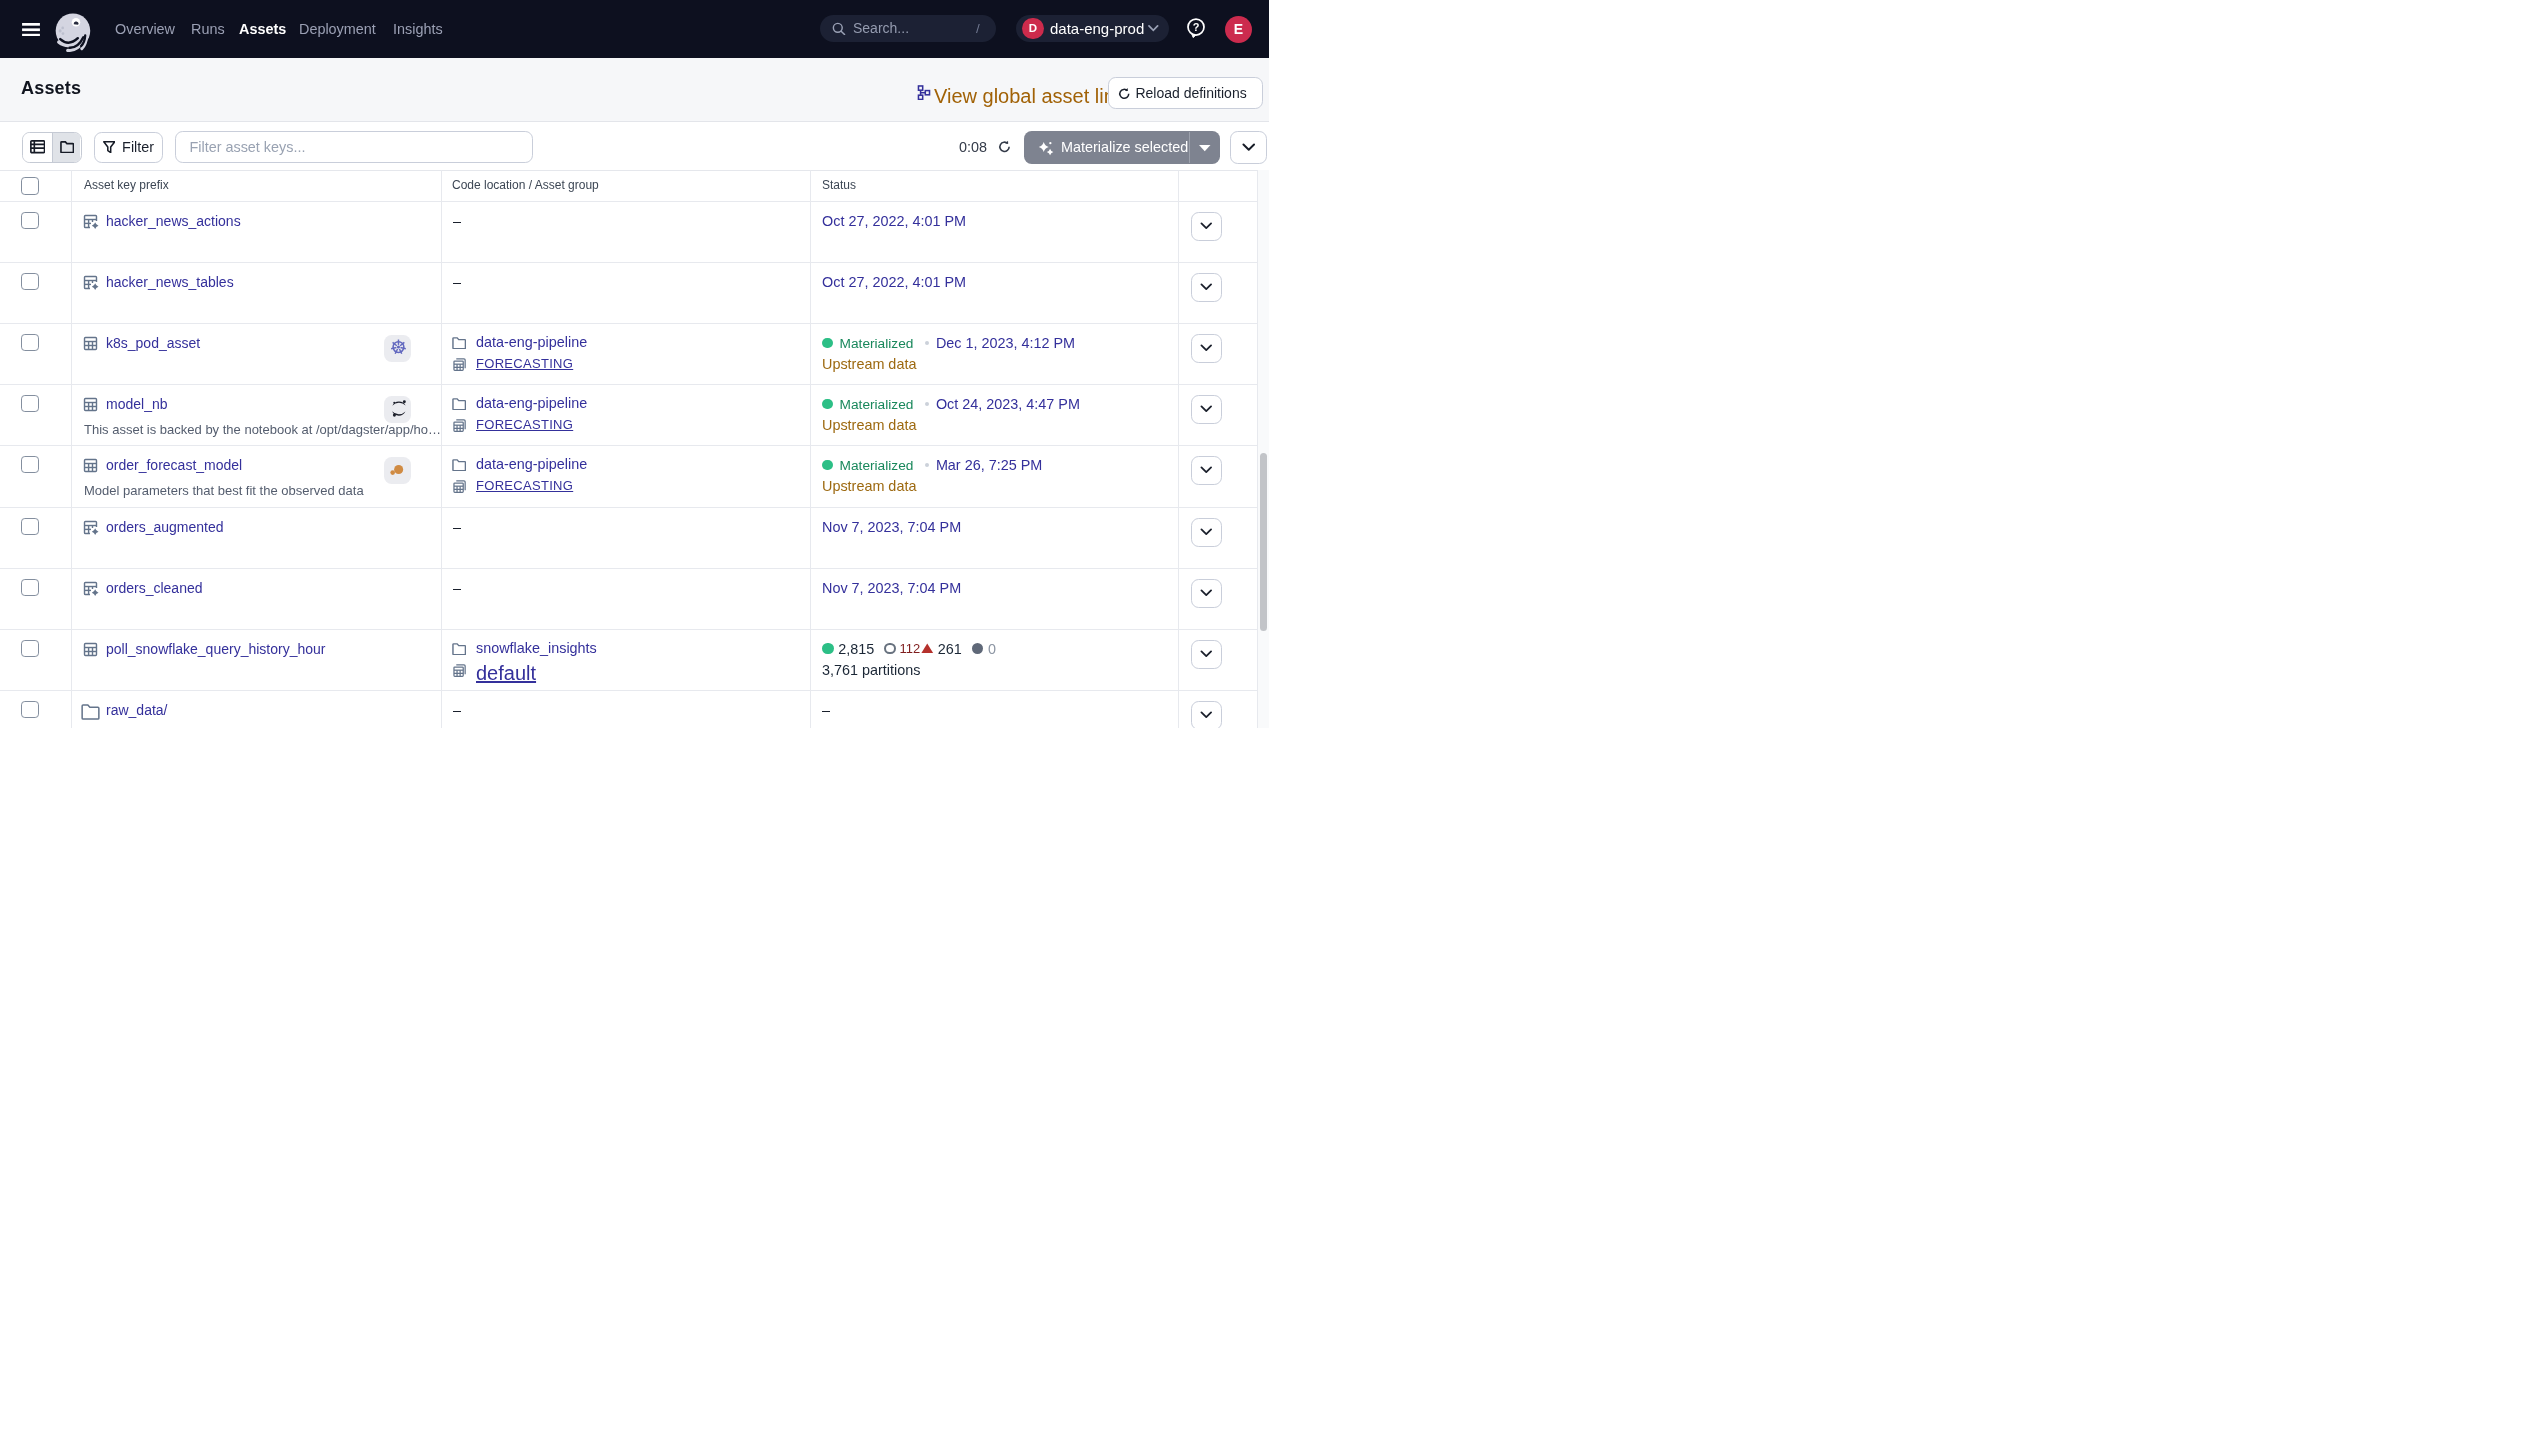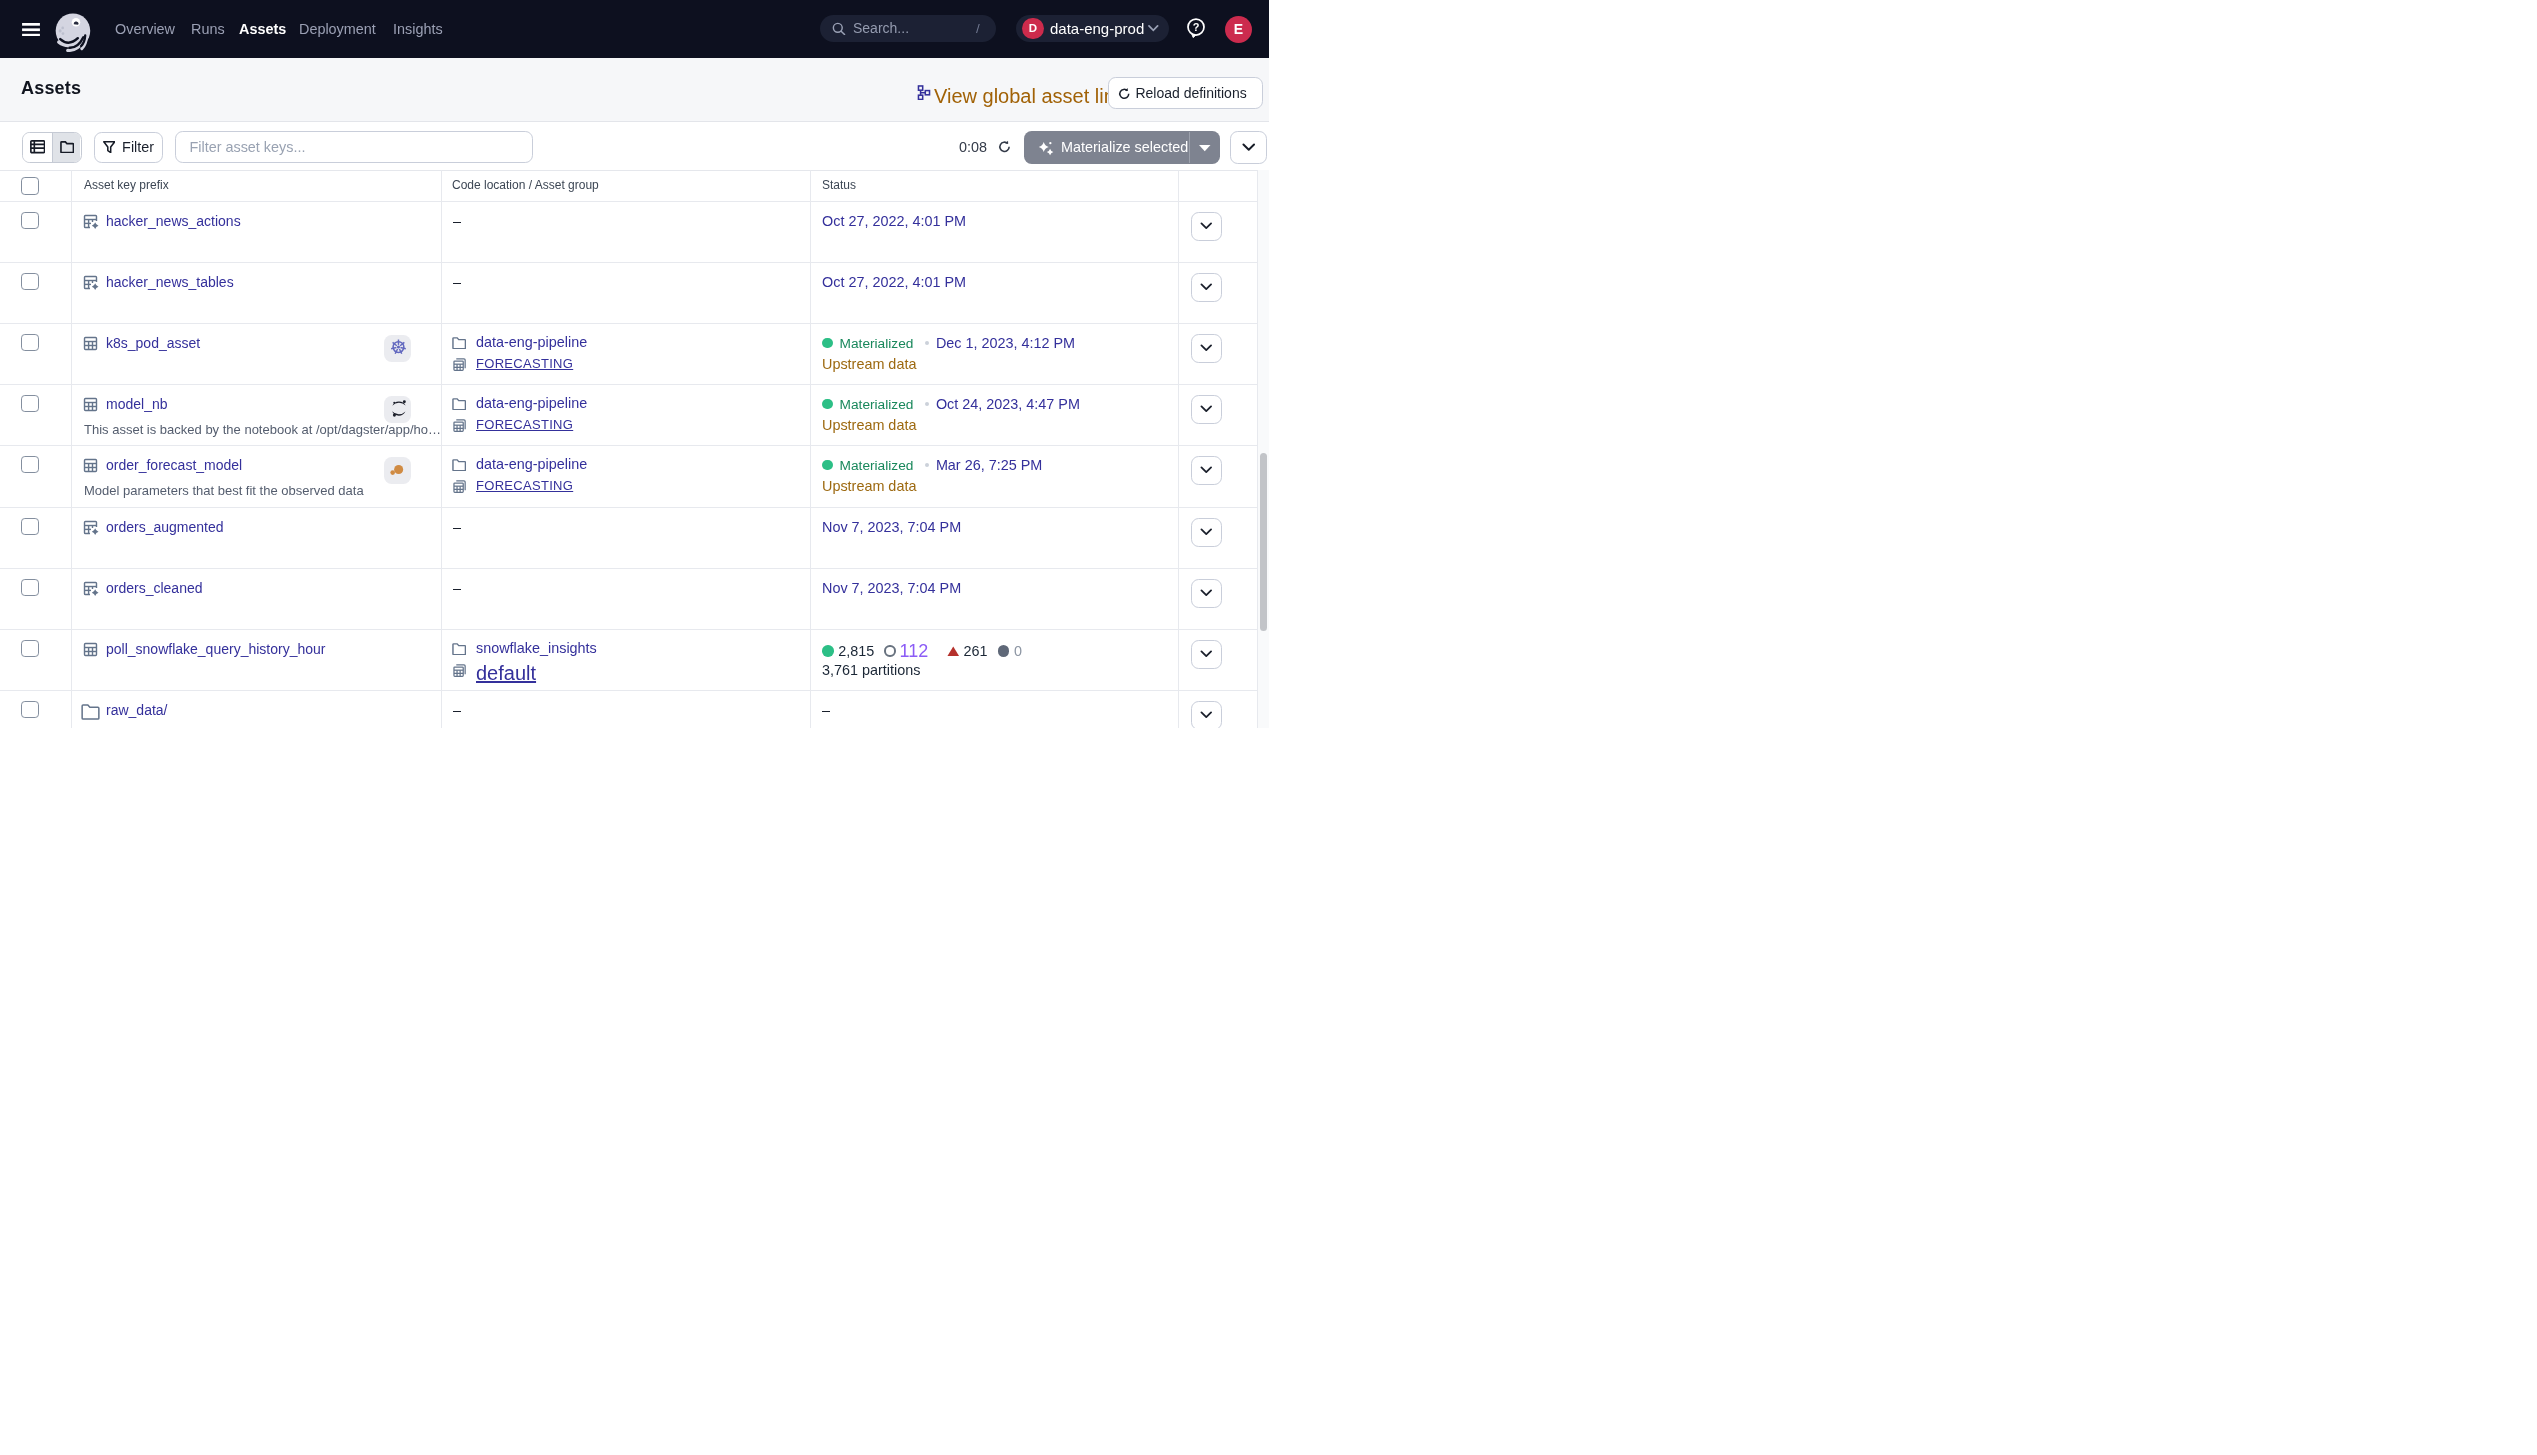--- a/index.html
+++ b/index.html
@@ -446,21 +446,21 @@
               <line x1="4.2" y1="6.4" x2="4.2" y2="12.8"></line>
               <line x1="7.4" y1="6.4" x2="7.4" y2="12.8"></line>
               <line x1="1" y1="9.7" x2="10.6" y2="9.7"></line>
             </g>
           </svg>
       <div class="cl2" style="font-size:20px;letter-spacing:0">default</div>
       <div class="m1" style="top:11.7px">
         <span style="width:11.5px;height:11.5px;border-radius:50%;background:#2cbf86;margin-right:4.8px"></span>
         <span style="font-size:14.4px;color:#1b2736;margin-right:10px">2,815</span>
         <span style="width:11.5px;height:11.5px;border-radius:50%;border:2.5px solid #68727f;margin-right:3.8px"></span>
-        <span style="font-size:18px;color:#8b5cf6;margin-right:19px">112</span>
+        <span style="font-size:13px;color:#7f1d1d;margin-right:1px">112</span>
         <svg width="12.5" height="10.6" viewBox="0 0 13 11" style="margin-right:3.8px">
               <path d="M6.5 0.5 L12.6 10.5 H0.4 Z" fill="#b5312c"></path>
             </svg>
         <span style="font-size:14.4px;color:#1b2736;margin-right:10px">261</span>
         <span style="width:11.5px;height:11.5px;border-radius:50%;background:#5f6878;margin-right:4.8px"></span>
         <span style="font-size:14.4px;color:#8c95a3">0</span>
       </div>
       <div class="up" style="color:#1b2736">3,761 partitions</div>
       <div class="rowbtn">
             <svg width="12.5" height="7.7" viewBox="0 0 13 8">

